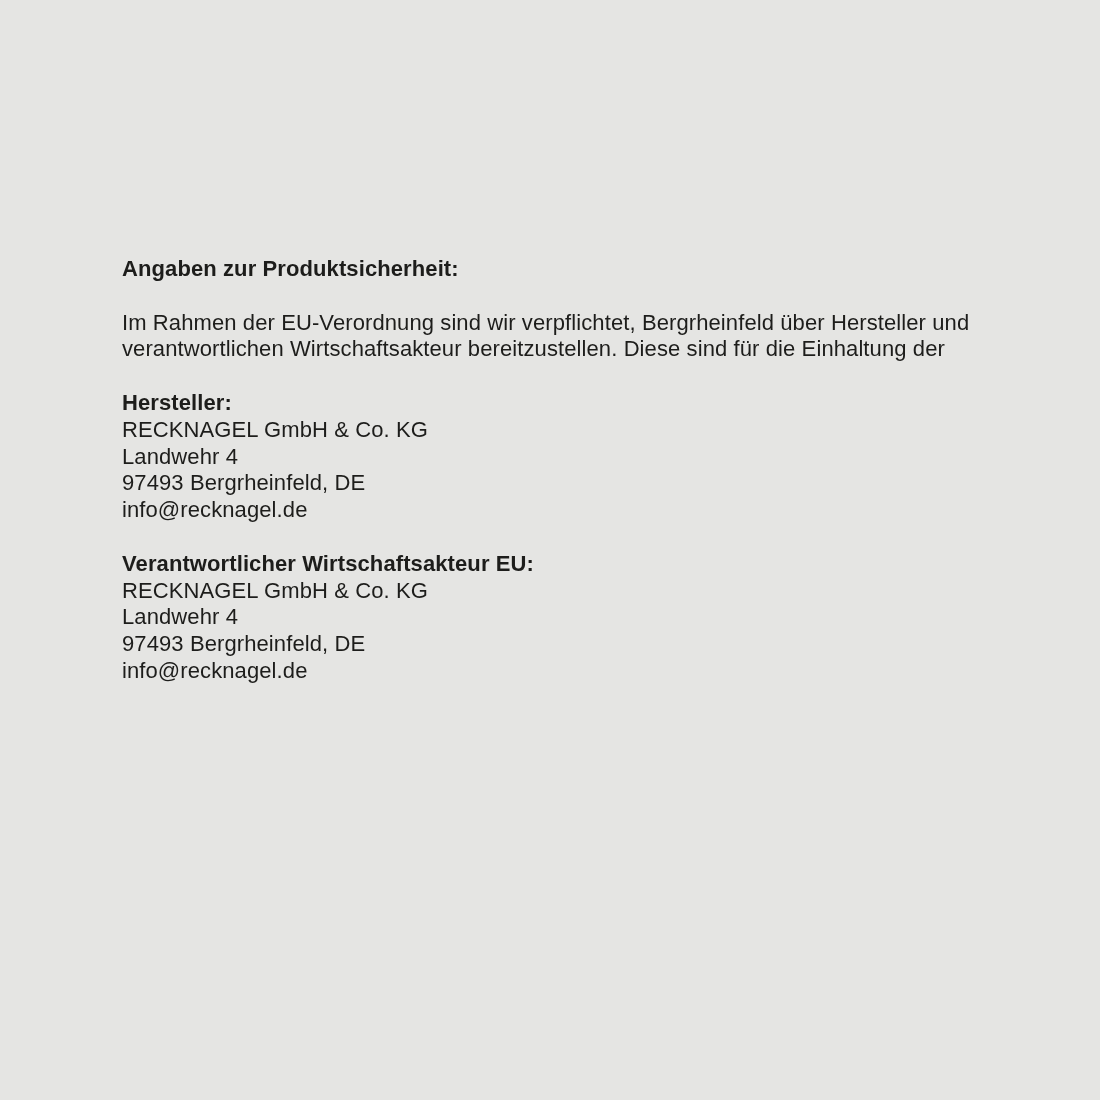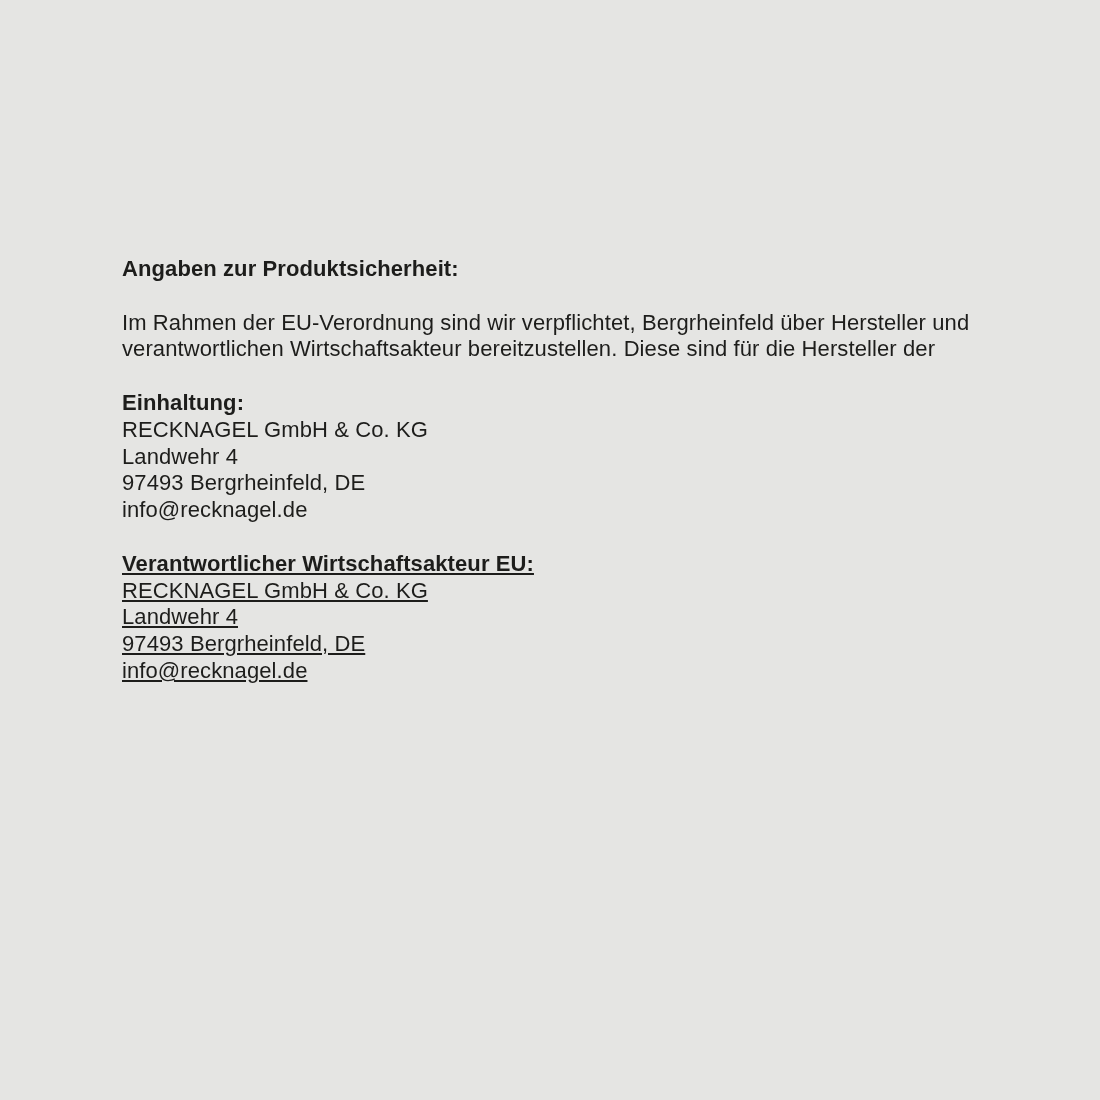--- a/index.html
+++ b/index.html
@@ -21,45 +21,44 @@
     width: 860px;
     font-size: 22px;
     line-height: 26.8px;
     letter-spacing: 0.1px;
   }
   .block {
     margin-bottom: 26.8px;
   }
   .block:last-child {
     margin-bottom: 0;
-    text-decoration: underline;
   }
   .section-heading {
     font-weight: bold;
   }
   .line {
     white-space: nowrap;
   }
 </style>
 </head>
 <body>
 
 <div class="content">
 
   <div class="block">
     <div class="section-heading">Angaben zur Produktsicherheit:</div>
   </div>
 
   <div class="block">
     <div class="line">Im Rahmen der EU-Verordnung sind wir verpflichtet, Bergrheinfeld über Hersteller und</div>
-    <div class="line">verantwortlichen Wirtschaftsakteur bereitzustellen. Diese sind für die Hersteller der</div>
+    <div class="line">verantwortlichen Wirtschaftsakteur bereitzustellen. Diese sind für die Einhaltung der</div>
   </div>
 
   <div class="block">
-    <div class="section-heading">Einhaltung:</div>
+    <div class="section-heading">Hersteller:</div>
     <div class="line">RECKNAGEL GmbH &amp; Co. KG</div>
     <div class="line">Landwehr 4</div>
     <div class="line">97493 Bergrheinfeld, DE</div>
     <div class="line">info@recknagel.de</div>
   </div>
 
   <div class="block">
     <div class="section-heading">Verantwortlicher Wirtschaftsakteur EU:</div>
     <div class="line">RECKNAGEL GmbH &amp; Co. KG</div>
     <div class="line">Landwehr 4</div>

